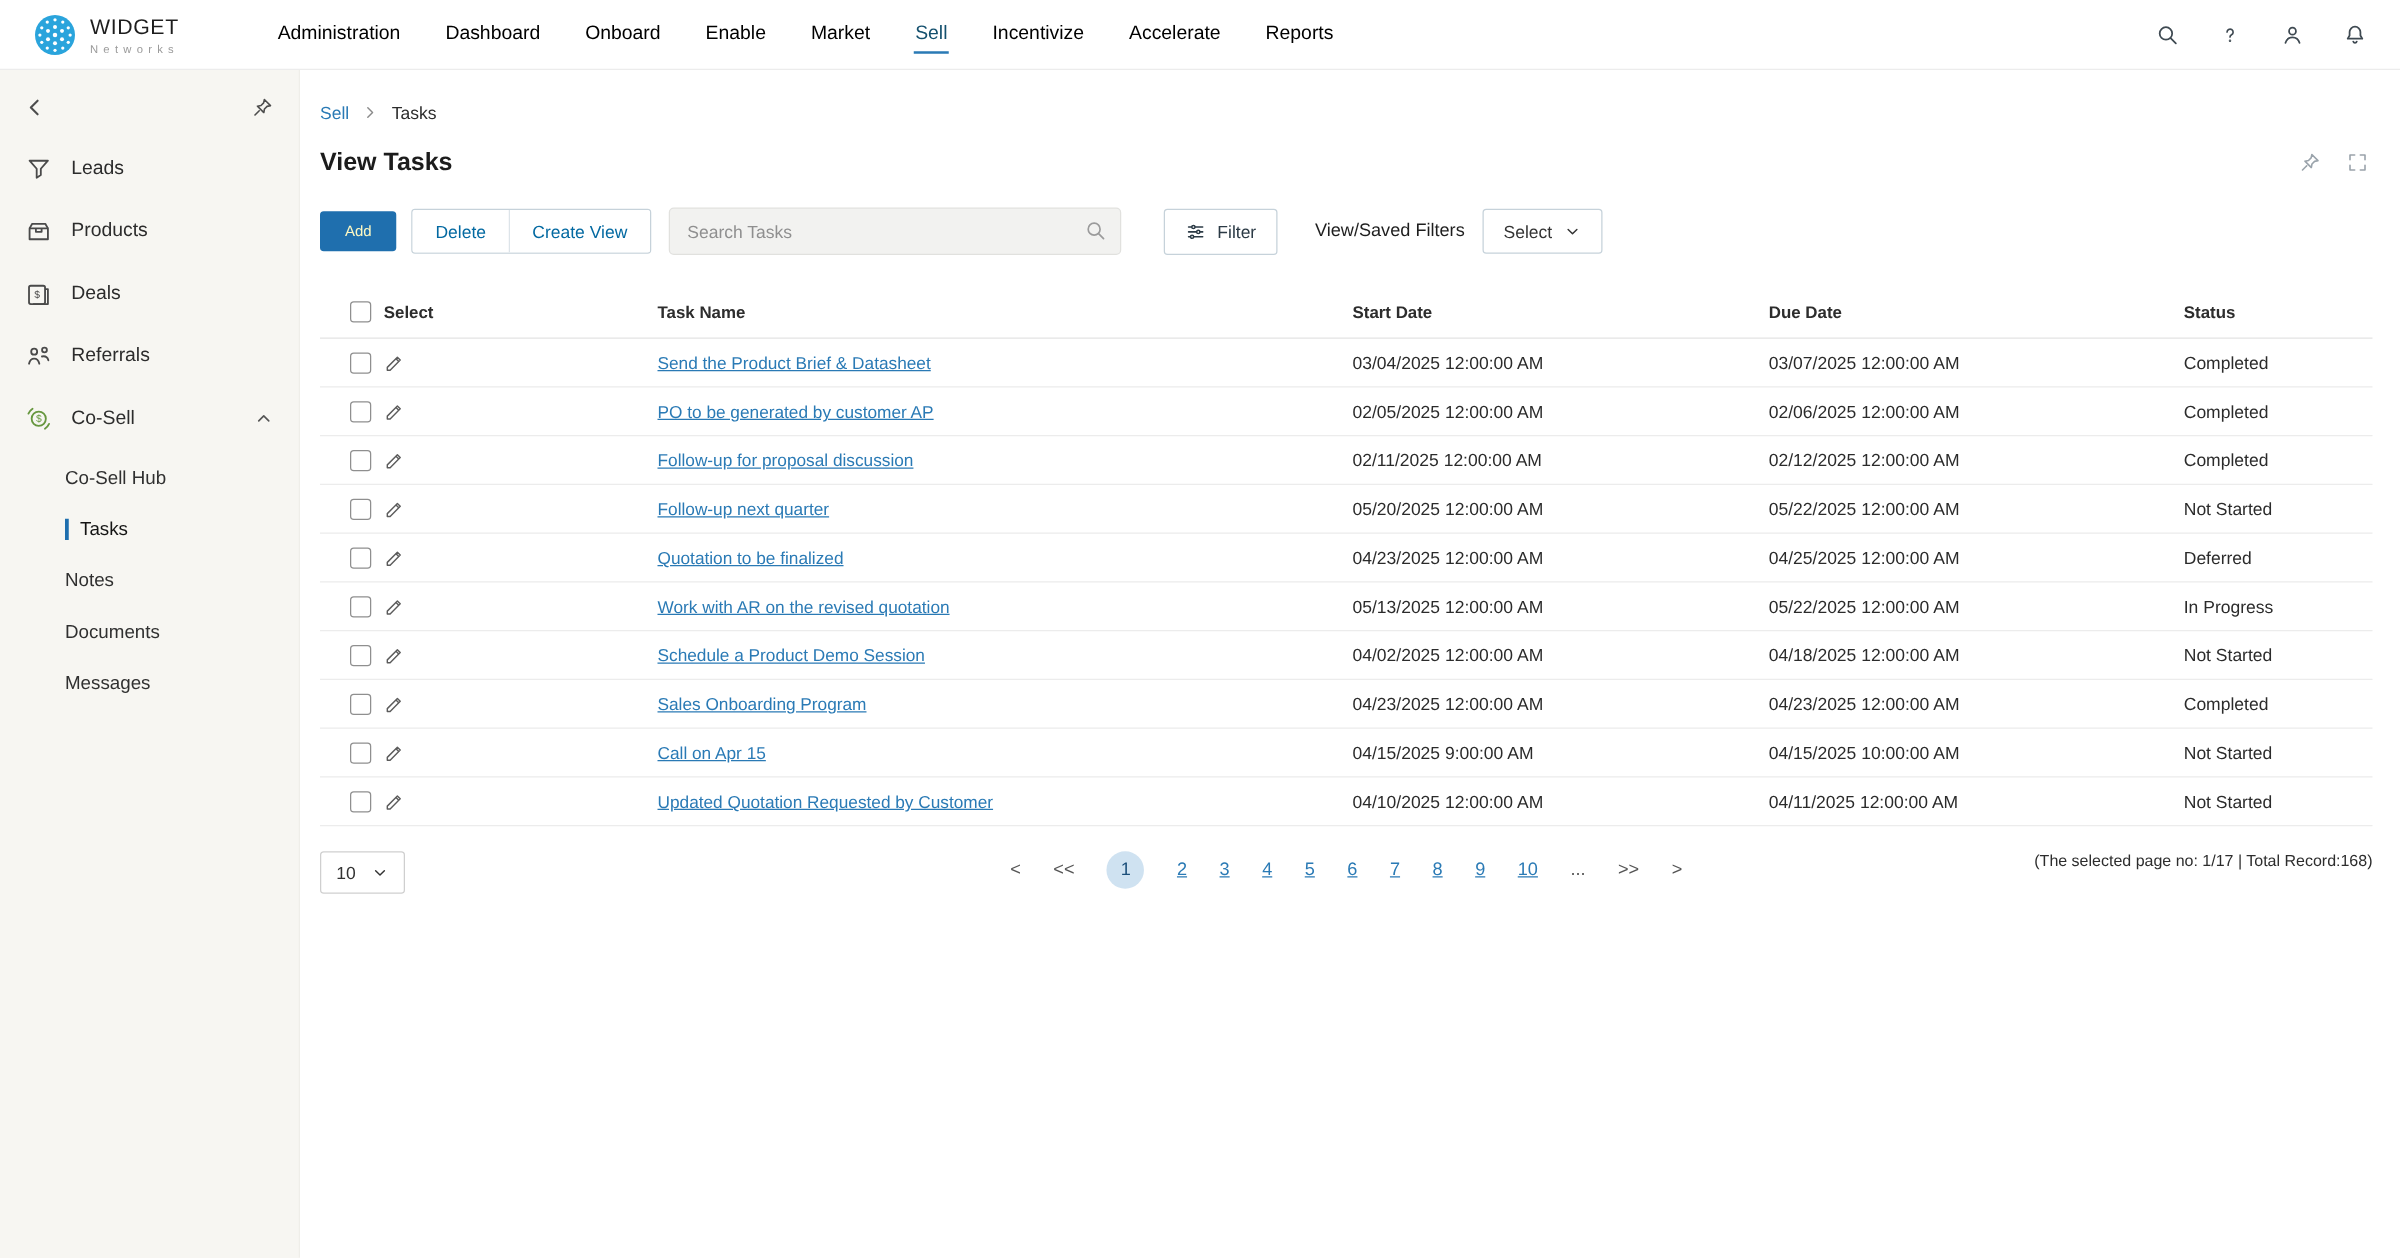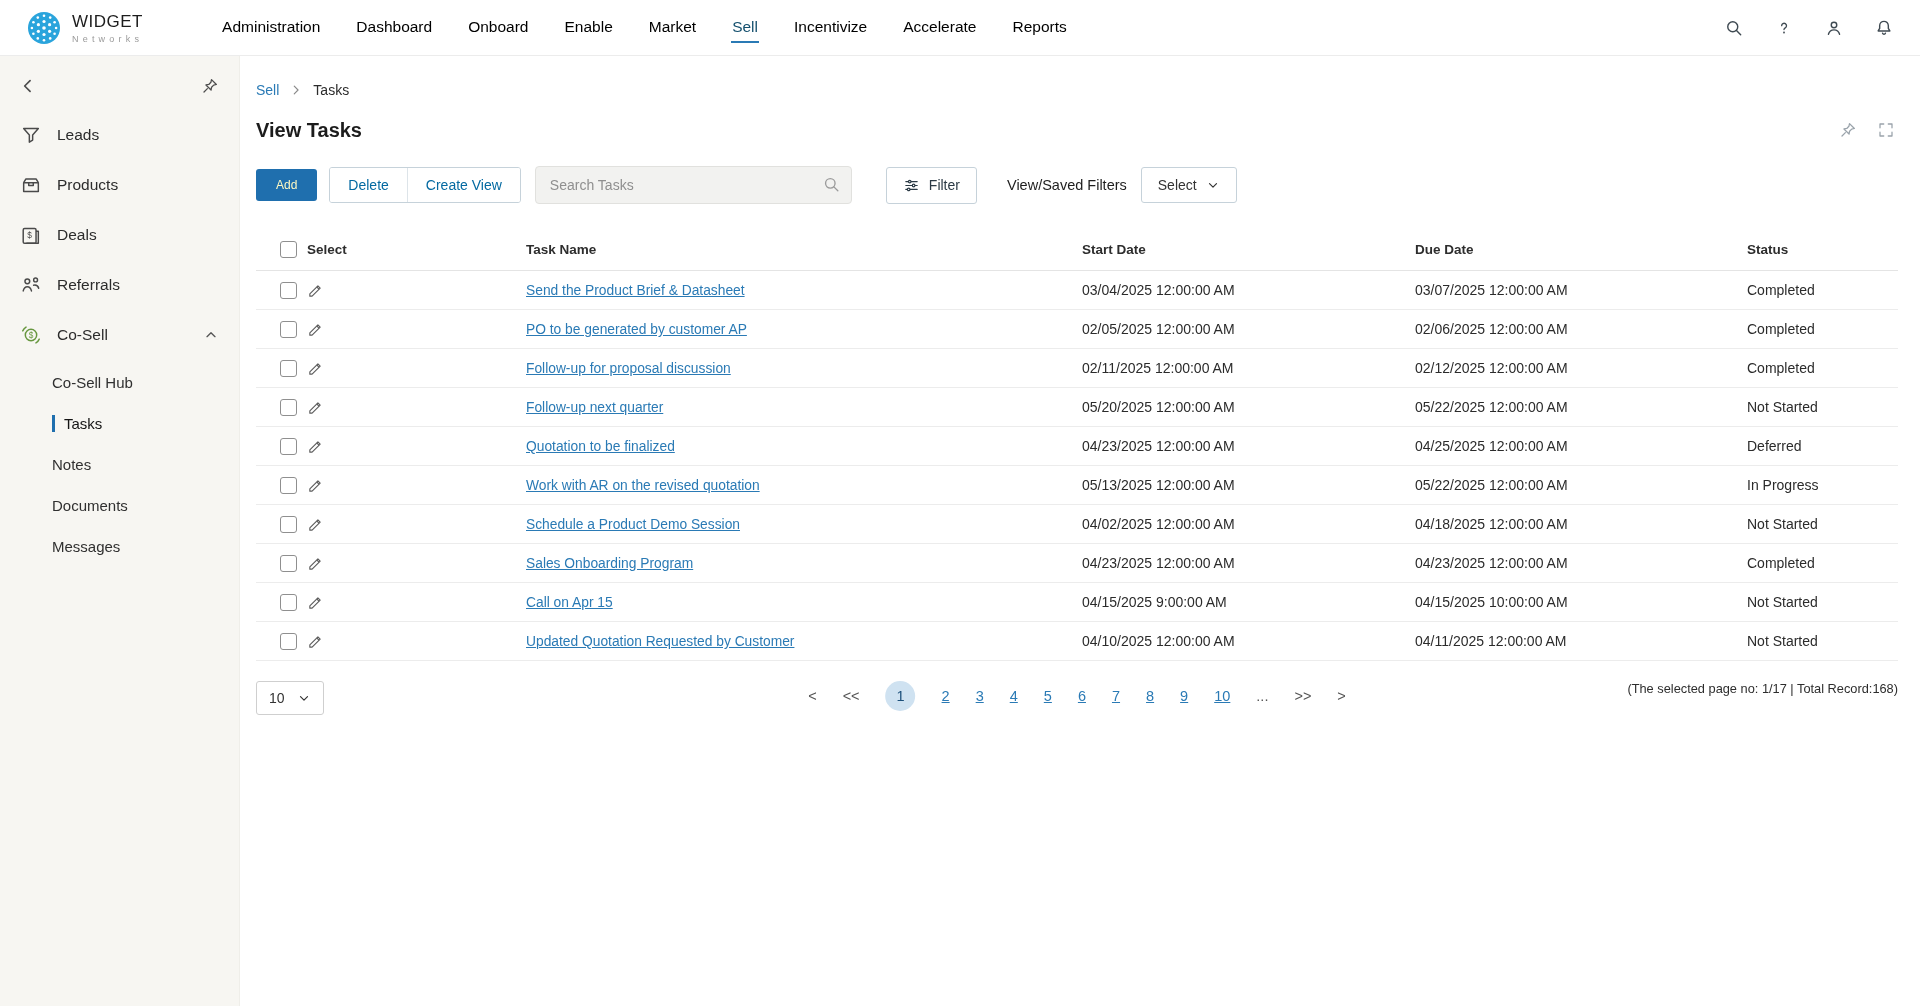--- a/index.html
+++ b/index.html
@@ -41,21 +41,21 @@
   .card-icons { margin-left:auto; display:flex; gap:14px; color:#9aa3ab; }
   .card-icons .icon-btn { cursor:pointer; display:flex; padding:3px; }
 
   
   .toolbar { display:flex; align-items:center; margin-top:24px; }
   .btn-primary { background:#1f6fae; color:#fef9c3; border:none; border-radius:3px; padding:9px 20px; font-size:12px; cursor:pointer; font-family:Liberation Sans, sans-serif; }
   .btn-group { display:flex; border:1px solid #c6d2da; border-radius:3px; overflow:hidden; background:#fff; margin-left:12px; }
   .btn-group button { background:#fff; border:none; padding:9px 18px; font-size:14px; color:#0369a1; cursor:pointer; font-family:inherit; }
   .btn-group button + button { border-left:1px solid #dde4e9; }
   .search-wrap { position:relative; margin-left:14px; }
-  .search-input { width:317px; height:38px; background:#f2f2f0; border:1px solid #e1e1de; border-radius:4px; padding:0 42px 0 14px; font-size:14px; color:#333; font-family:inherit; outline:none; }
+  .search-input { width:362px; height:38px; background:#f2f2f0; border:1px solid #e1e1de; border-radius:4px; padding:0 42px 0 14px; font-size:14px; color:#333; font-family:inherit; outline:none; }
   .search-input::placeholder { color:#8f8f8f; }
   .search-icon { position:absolute; right:11px; top:9px; color:#9b9b9b; }
   .btn-outline { display:flex; align-items:center; gap:9px; background:#fff; border:1px solid #c6d2da; border-radius:3px; padding:9px 16px; font-size:14px; color:#2b3a45; cursor:pointer; font-family:inherit; }
   .filter-btn { margin-left:34px; }
   .saved-filters-label { margin-left:30px; font-size:14.5px; color:#1e1e1e; }
   .select-btn { margin-left:14px; color:#333; }
 
   
   .table { margin-top:26px; }
   .thead, .trow { display:grid; grid-template-columns:270px 556px 333px 332px 1fr; align-items:center; }

